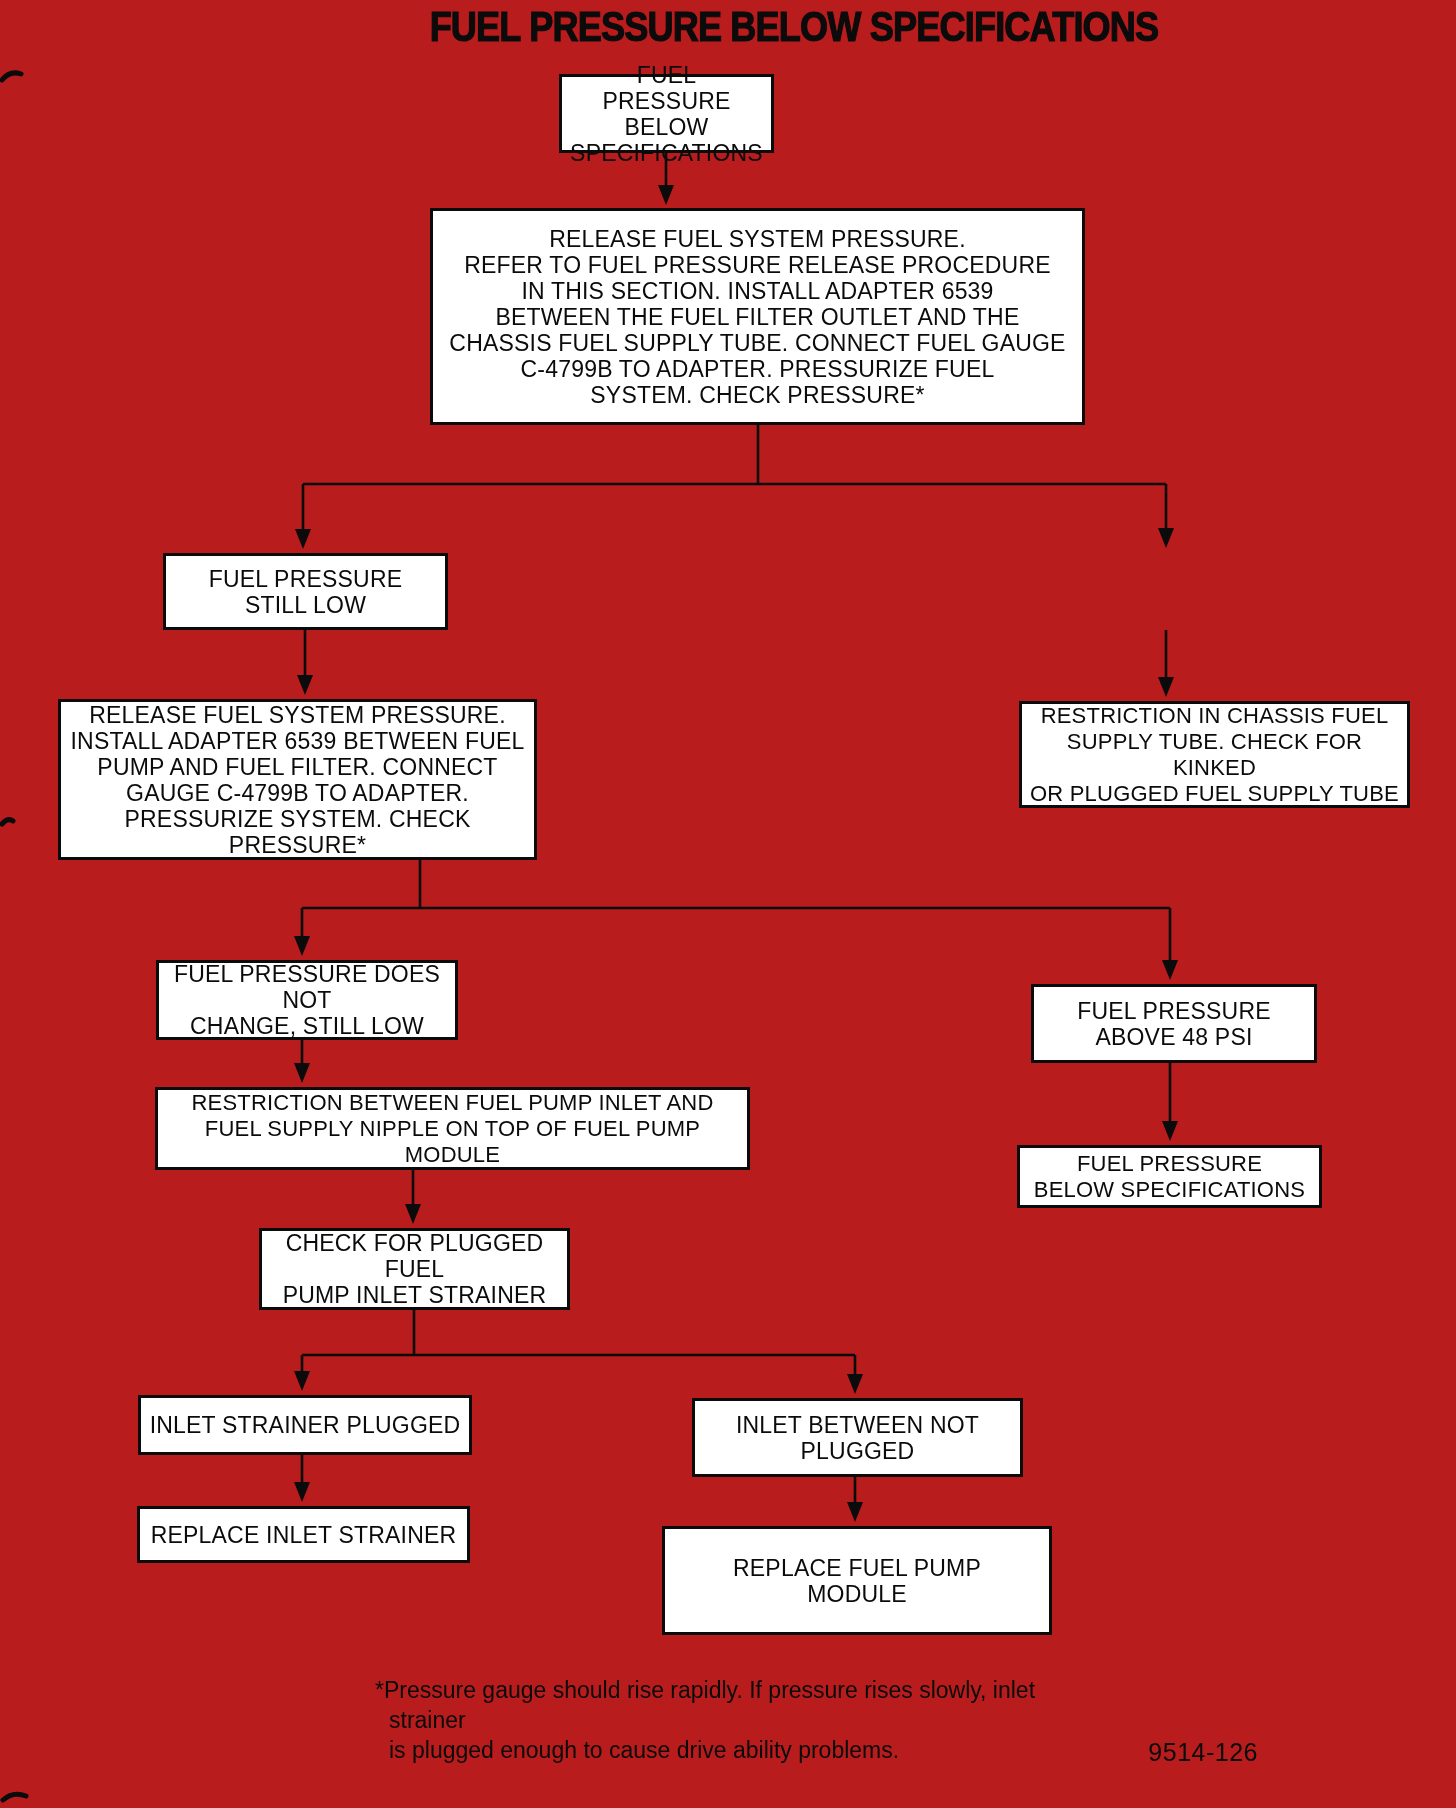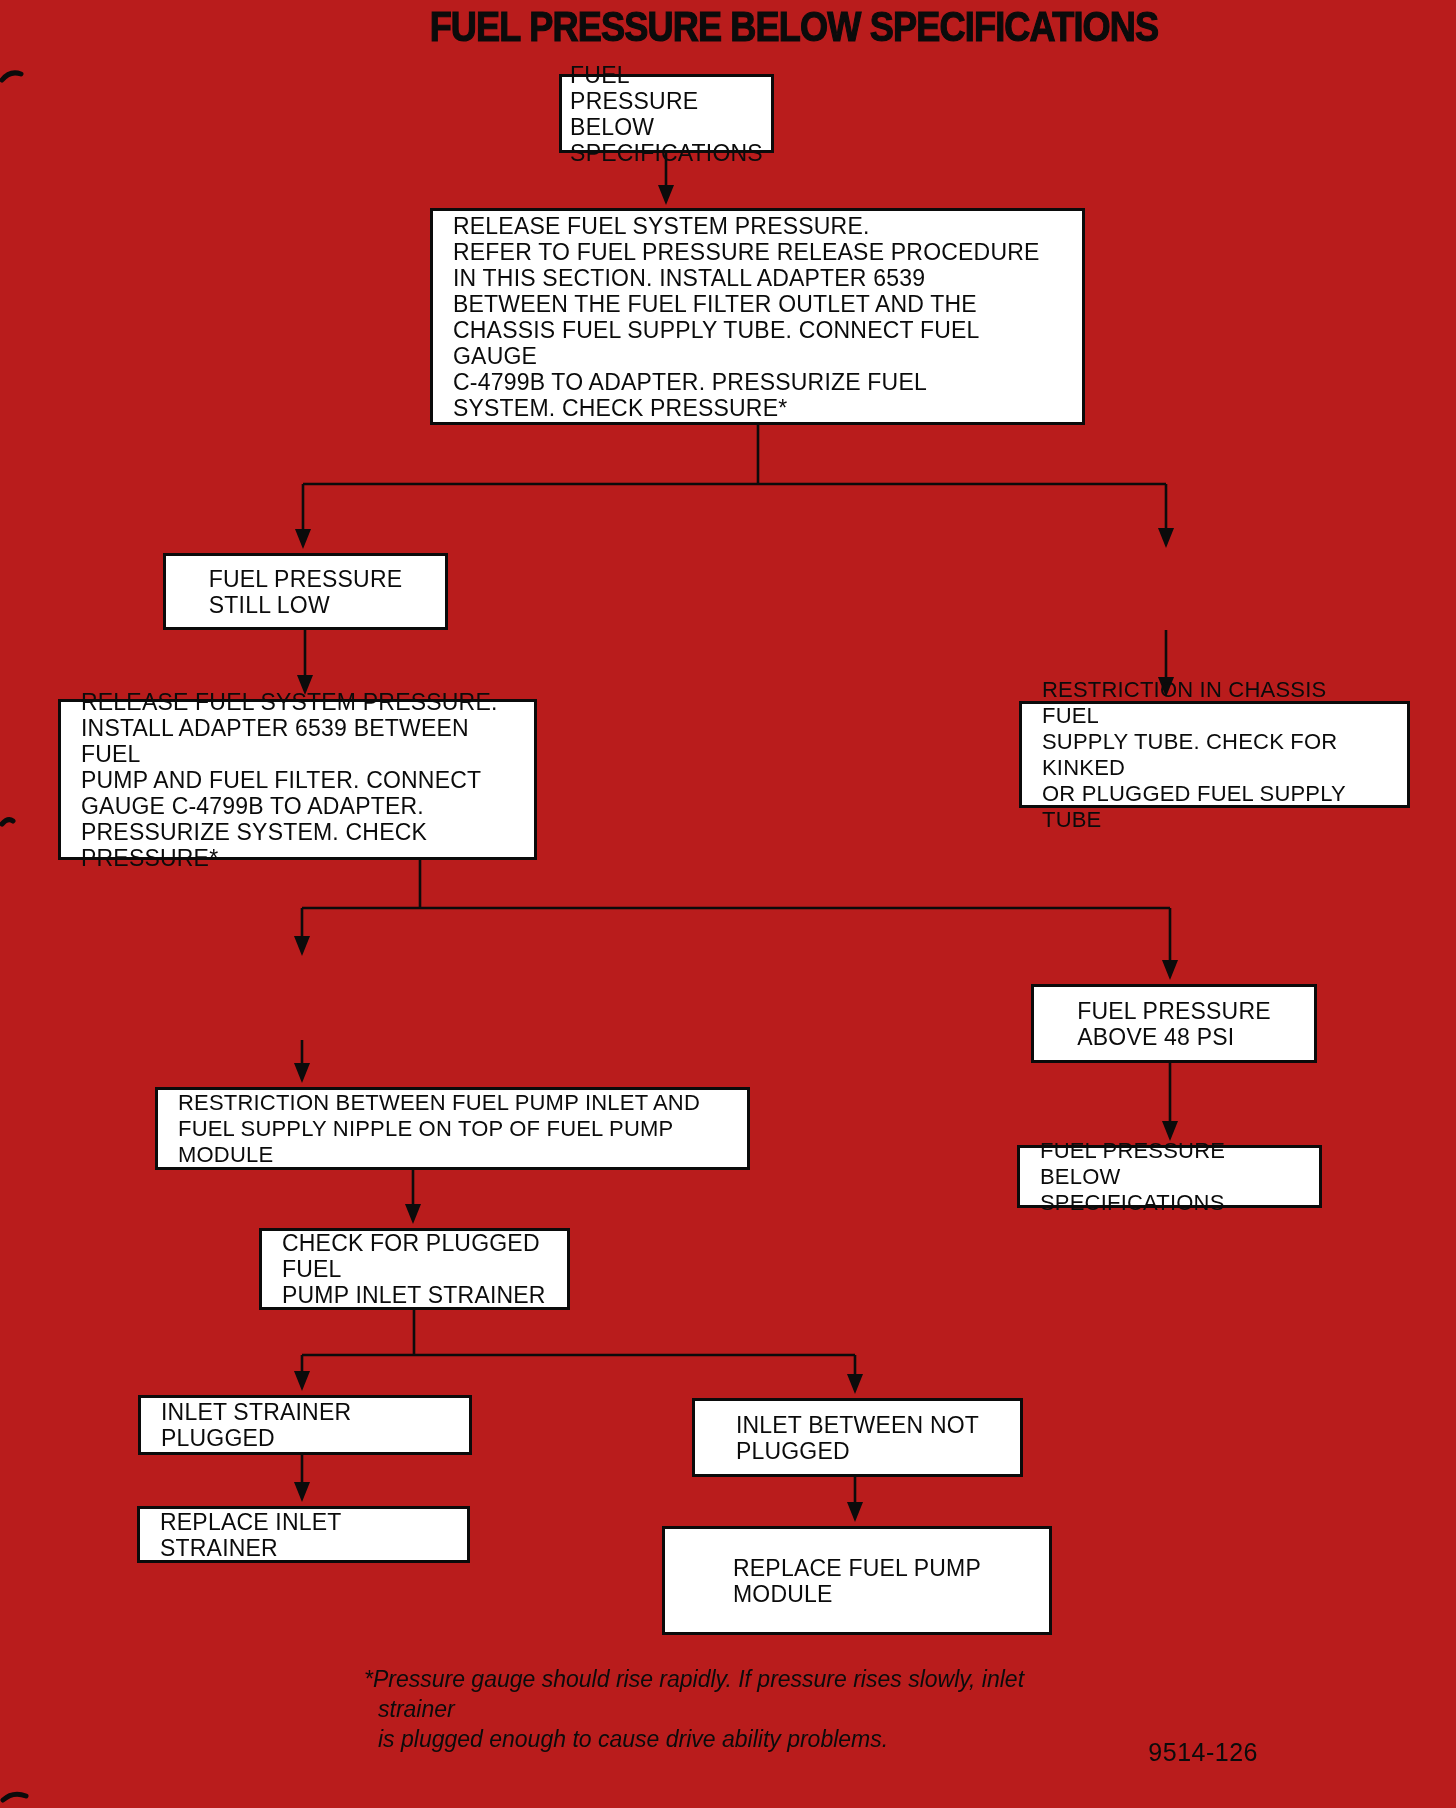--- a/index.html
+++ b/index.html
@@ -33,39 +33,39 @@
   .wires polygon { fill:#0b0b0b; stroke:none; }
   .wires path.mark { stroke-width:5; stroke-linecap:round; }
   .node {
     position:absolute;
     box-sizing:border-box;
     border:3px solid #0b0b0b;
     background:#ffffff;
     display:flex;
     align-items:center;
     justify-content:center;
-    padding:4px 20px;
+    text-align:center;
+    padding:4px 8px;
   }
   .node-text {
     white-space:pre-line;
     font-size:23px;
     line-height:26px;
     letter-spacing:0.2px;
   }
   .node.small .node-text { font-size:22px; line-height:26px; }
   .footnote {
     position:absolute;
     left:360px; top:1660px; width:680px;
-    margin:4px;
+    margin:15px;
     font-size:23px;
     line-height:30px;
     white-space:pre-line;
     text-indent:-14px;
     padding-left:14px;
-    font-style:italic;
   }
   .figure-id {
     position:absolute;
     right:198px; top:1738px;
     font-size:25px;
     letter-spacing:0.5px;
   }
 </style>
 </head>
 <body>
@@ -145,20 +145,24 @@
 GAUGE C-4799B TO ADAPTER.
 PRESSURIZE SYSTEM. CHECK PRESSURE*</span>
   </div>
 
   <div class="node small" style="left:1019px;top:701px;width:391px;height:107px">
     <span class="node-text">RESTRICTION IN CHASSIS FUEL
 SUPPLY TUBE. CHECK FOR KINKED
 OR PLUGGED FUEL SUPPLY TUBE</span>
   </div>
 
+  <div class="node" style="left:156px;top:960px;width:302px;height:80px">
+    <span class="node-text">FUEL PRESSURE DOES NOT
+CHANGE, STILL LOW</span>
+  </div>
 
   <div class="node" style="left:1031px;top:984px;width:286px;height:79px">
     <span class="node-text">FUEL PRESSURE
 ABOVE 48 PSI</span>
   </div>
 
   <div class="node small" style="left:155px;top:1087px;width:595px;height:83px">
     <span class="node-text">RESTRICTION BETWEEN FUEL PUMP INLET AND
 FUEL SUPPLY NIPPLE ON TOP OF FUEL PUMP MODULE</span>
   </div>

